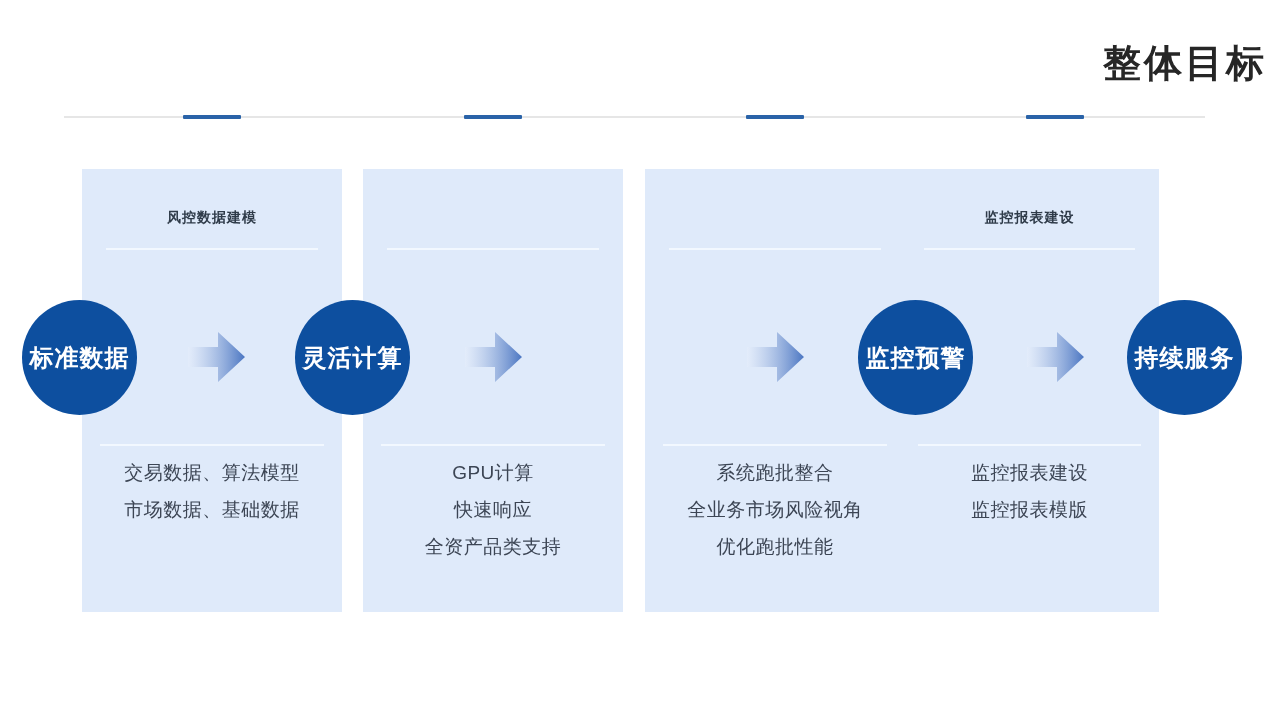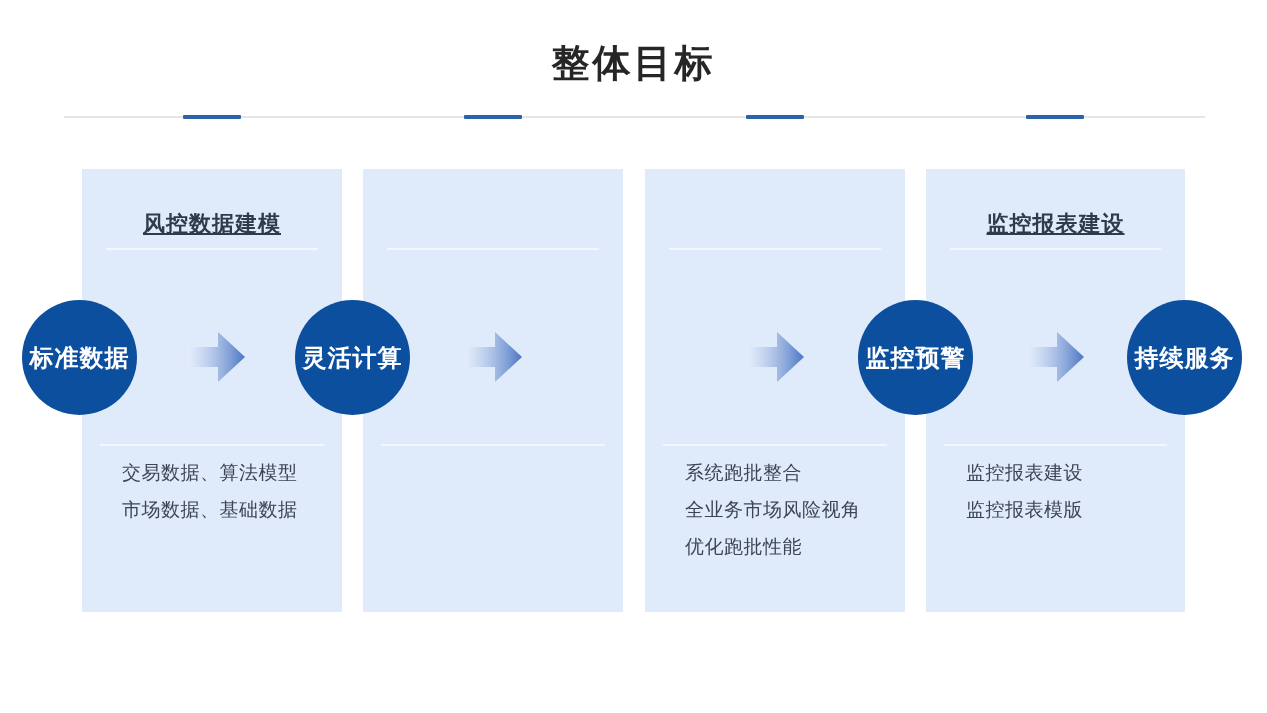--- a/index.html
+++ b/index.html
@@ -15,47 +15,45 @@
     --arrow_tip:#4b76c2;
     --circle_text:#ffffff;
   }
   html,body{margin:0;padding:0;background:#ffffff;}
   .stage{
     position:relative;width:1267px;height:713px;overflow:hidden;background:#fff;
     font-family:"Liberation Sans","DejaVu Sans",sans-serif;
   }
   .title{
     position:absolute;top:38px;left:0;width:100%;margin:0;
-    text-align:center;font-size:38px;font-weight:bold;letter-spacing:3px;
+    text-align:right;font-size:38px;font-weight:bold;letter-spacing:3px;
     color:var(--title_color);
   }
   .topline{position:absolute;top:116px;left:64px;width:1141px;height:2px;background:var(--line_gray);}
   .seg{position:absolute;top:-1px;height:4px;width:58px;background:var(--tick_blue);border-radius:1px;}
   .seg.s1{left:119px;}  
   .seg.s2{left:400px;}  
   .seg.s3{left:682px;}  
   .seg.s4{left:962px;}  
 
   .card{
     position:absolute;top:169px;width:260px;height:443px;
     background:var(--card_bg);
   }
   .card-header{
     position:absolute;top:40px;left:0;width:100%;
-    text-align:center;font-size:22px;font-weight:bold;color:var(--heading_color);
+    text-align:center;font-size:14px;font-weight:bold;color:var(--heading_color);
     letter-spacing:1px;
-    text-decoration:underline;
   }
   .hdiv{position:absolute;top:79px;left:24px;right:24px;height:2px;background:var(--divider_white);}
   .bdiv{position:absolute;top:275px;left:18px;right:18px;height:2px;background:var(--divider_white);}
   .items{
     position:absolute;top:285px;left:0;width:100%;
-    text-align:left;font-size:19px;line-height:37px;color:var(--body_color);
+    text-align:center;font-size:19px;line-height:37px;color:var(--body_color);
     letter-spacing:0.5px;
-    margin-left:40px;
   }
   .node{
     position:absolute;top:300px;width:115px;height:115px;border-radius:50%;
     background:var(--accent_blue);color:var(--circle_text);
     display:flex;align-items:center;justify-content:center;
     font-size:24px;font-weight:600;letter-spacing:1px;z-index:3;
   }
   .arrow{position:absolute;top:331px;width:58px;height:52px;z-index:2;}
   .defs-hidden{position:absolute;width:0;height:0;overflow:hidden;}
 </style>
@@ -79,33 +77,38 @@
     <div class="bdiv"></div>
     <div class="items">
       <div class="item">交易数据、算法模型</div>
       <div class="item">市场数据、基础数据</div>
     </div>
   </div>
 
   <div class="card" style="left:363px">
     <div class="hdiv"></div>
     <div class="bdiv"></div>
+    <div class="items">
+      <div class="item">GPU计算</div>
+      <div class="item">快速响应</div>
+      <div class="item">全资产品类支持</div>
+    </div>
   </div>
 
   <div class="card" style="left:645px">
     <div class="hdiv"></div>
     <div class="bdiv"></div>
     <div class="items">
       <div class="item">系统跑批整合</div>
       <div class="item">全业务市场风险视角</div>
       <div class="item">优化跑批性能</div>
     </div>
   </div>
 
-  <div class="card" style="left:926px;width:259px">
+  <div class="card" style="left:900px;width:259px">
     <div class="card-header">监控报表建设</div>
     <div class="hdiv"></div>
     <div class="bdiv"></div>
     <div class="items">
       <div class="item">监控报表建设</div>
       <div class="item">监控报表模版</div>
     </div>
   </div>
 
   <svg class="defs-hidden" aria-hidden="true">

